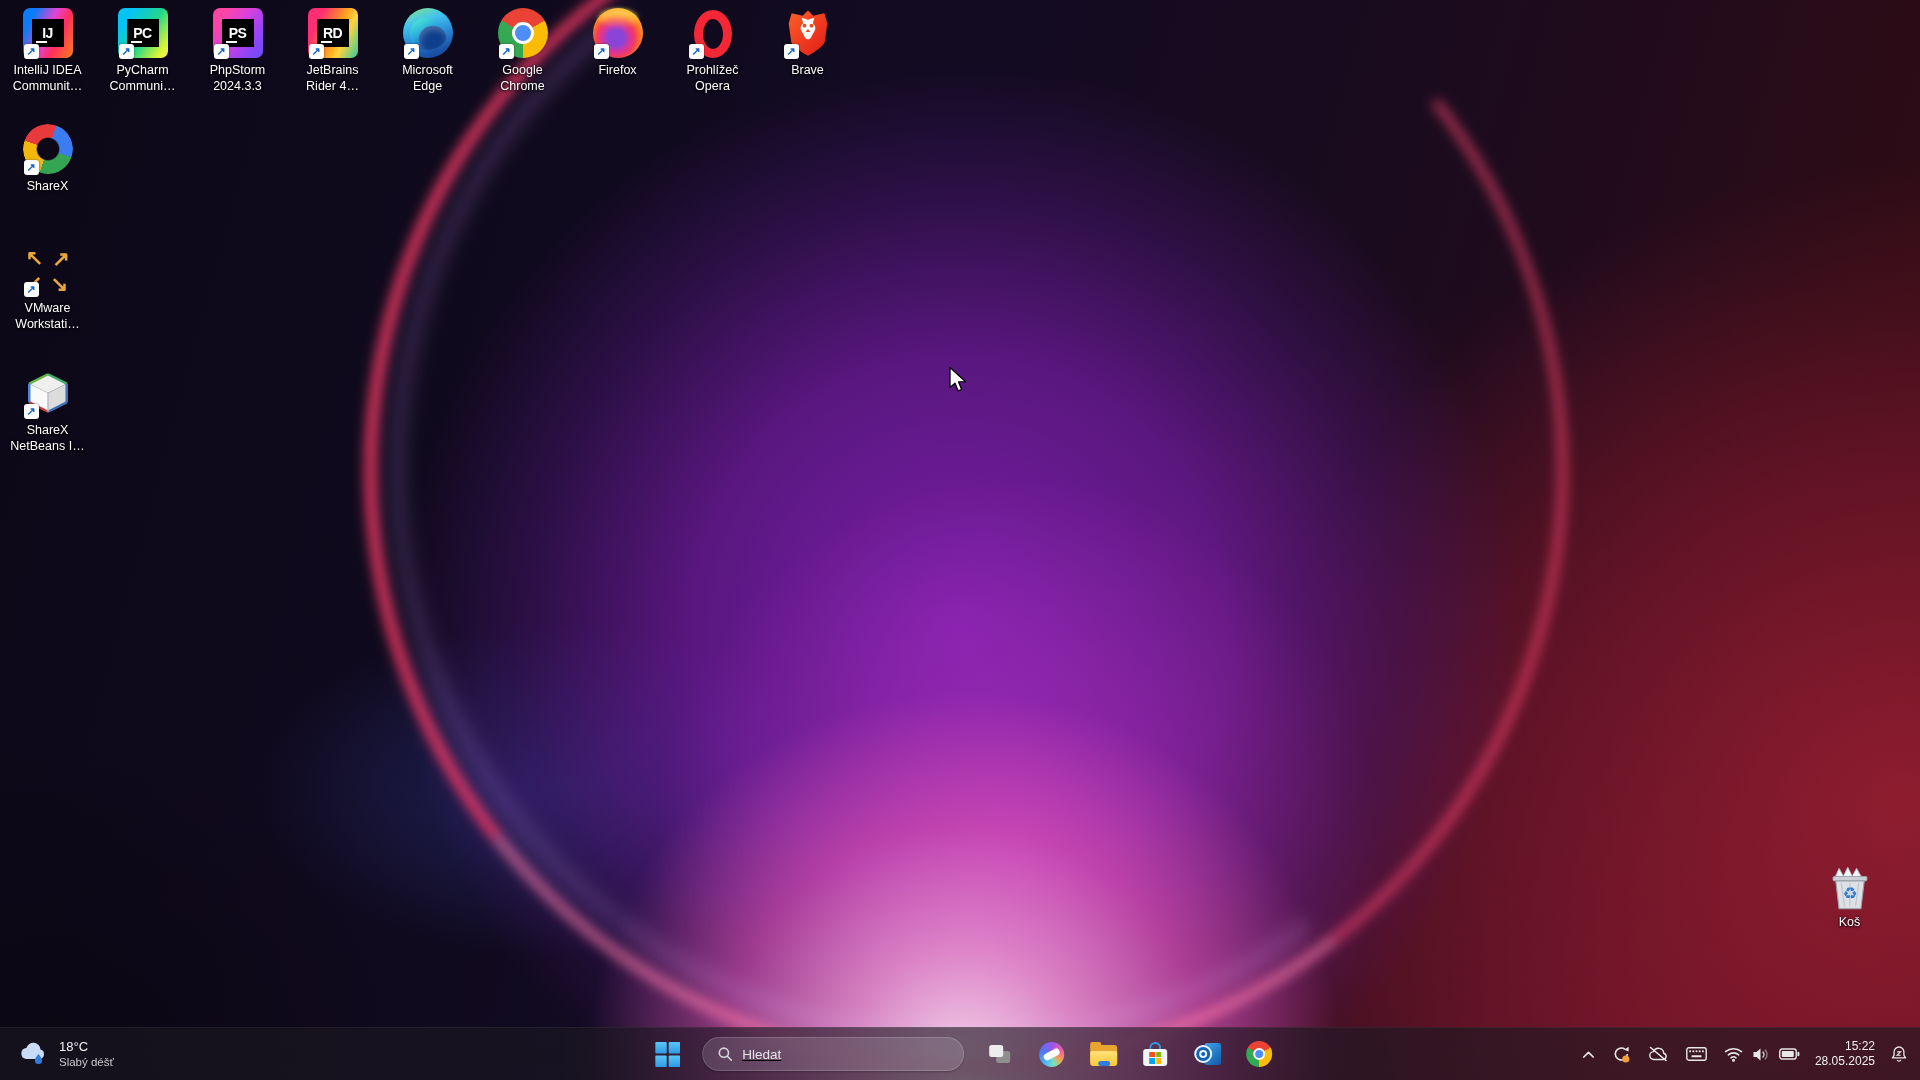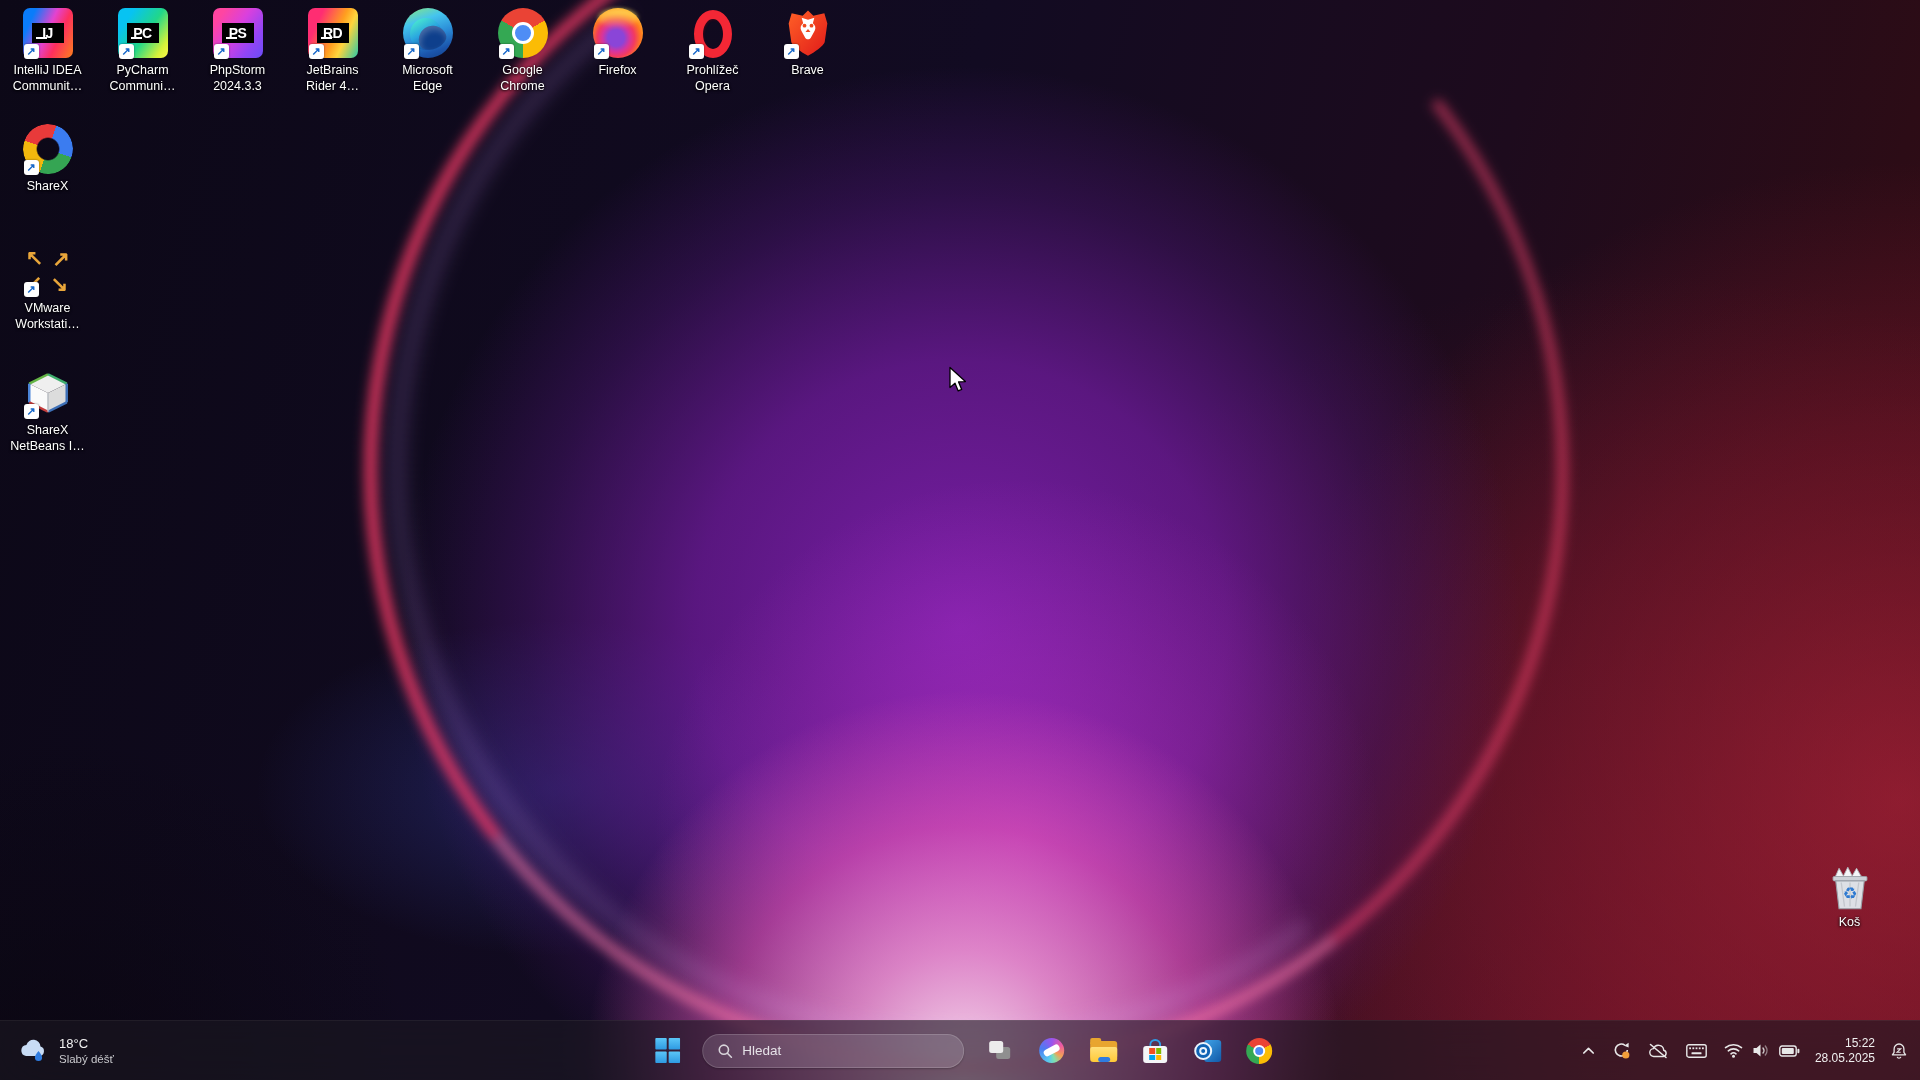--- a/index.html
+++ b/index.html
@@ -25,21 +25,21 @@
 
   
   .dicons { position:absolute; inset:0; z-index:2; }
   .dicon { position:absolute; width:95px; display:flex; flex-direction:column; align-items:center; cursor:default; }
   .art { position:relative; width:54px; height:54px; display:flex; align-items:center; justify-content:center; margin-bottom:2px; }
   .dlabel { text-align:center; font-size:12.5px; line-height:16px; color:#fff; text-shadow:0 1px 3px rgba(0,0,0,0.95), 0 0 2px rgba(0,0,0,0.8); }
   .sc { position:absolute; left:3px; bottom:1px; width:15px; height:15px; background:#fff; border-radius:3px; display:flex; align-items:center; justify-content:center; box-shadow:0 0 2px rgba(0,0,0,0.55); }
   .sc i { font-style:normal; font-weight:700; font-size:11px; line-height:1; color:#1667c9; }
 
   .jb { width:50px; height:50px; border-radius:7px; display:flex; align-items:center; justify-content:center; }
-  .jb .inner { width:32px; height:20px; background:#000; position:relative; display:flex; align-items:center; justify-content:center; }
+  .jb .inner { width:32px; height:28px; background:#000; position:relative; display:flex; align-items:center; justify-content:center; }
   .jb .inner::after { content:""; position:absolute; left:4px; bottom:4px; width:11px; height:2.5px; background:#fff; }
   .jbl { color:#fff; font-weight:700; font-size:14px; letter-spacing:-0.5px; }
   .art-ij { background:linear-gradient(115deg,#0a7cfa 18%,#e343d0 48%,#fe2f5d 68%,#fc801d 100%); }
   .art-pc { background:linear-gradient(125deg,#07c3f2 20%,#21d789 55%,#d7f23a 85%,#fcf84a 100%); }
   .art-ps { background:linear-gradient(125deg,#ff45a1 15%,#da40dd 45%,#9345f5 75%,#6a4df8 100%); }
   .art-rd { background:linear-gradient(115deg,#ff2d72 22%,#ff9f1f 55%,#ffd53d 70%,#2bc9a6 100%);align-items:center; }
 
   .art-edge { position:relative; width:50px; height:50px; border-radius:50%; overflow:hidden;
     background:linear-gradient(160deg,#8ce87a 0%,#45c5ee 28%,#2b8dd8 55%,#1b55ac 80%,#123f86 100%); }
   .art-edge::before { content:""; position:absolute; left:14%; top:20%; width:64%; height:64%; border-radius:50%;
@@ -65,28 +65,28 @@
   .art-sharex { width:50px; height:50px; border-radius:50%; transform:rotate(20deg);
     background:conic-gradient(from 0deg, #3b7cf0 0 90deg, #35a553 90deg 180deg, #f2b80d 180deg 270deg, #e83a3a 270deg 360deg);
     -webkit-mask:radial-gradient(circle at 50% 50%, transparent 0 10.5px, #000 12px);
             mask:radial-gradient(circle at 50% 50%, transparent 0 10.5px, #000 12px); }
 
   .art-vm { width:54px; height:52px; display:grid; grid-template-columns:1fr 1fr; grid-template-rows:1fr 1fr; place-items:center; }
   .art-vm span { font-size:21px; font-weight:700; line-height:1; color:#e9a63a; }
   .rNW { transform:rotate(-90deg); } .rSE { transform:rotate(90deg); } .rSW { transform:rotate(180deg); }
 
   
-  .taskbar { position:absolute; left:0; right:0; bottom:0; height:60px; z-index:5;
+  .taskbar { position:absolute; left:0; right:0; bottom:0; height:53px; z-index:5;
     background:rgba(28,24,34,0.62); backdrop-filter:blur(28px); -webkit-backdrop-filter:blur(28px);
     border-top:1px solid rgba(255,255,255,0.05); }
   .weather { position:absolute; left:8px; top:0; bottom:0; display:flex; align-items:center; gap:9px; padding:0 10px; border-radius:6px; background:transparent; border:none; cursor:default; }
   .wtxt { display:flex; flex-direction:column; align-items:flex-start; }
   .wtemp { font-size:13px; color:#f2f2f2; line-height:16px; }
   .wcond { font-size:11.5px; color:#c9c9cd; line-height:14px; }
-  .tb-center { position:absolute; left:50%; top:0; bottom:0; transform:translateX(-49.5%); display:flex; align-items:center; gap:6px; }
+  .tb-center { position:absolute; left:50%; top:0; bottom:0; transform:translateX(-49.5%); display:flex; align-items:center; gap:6px;text-decoration:underline; }
   .tbtn { width:46px; height:44px; display:grid; place-items:center; background:transparent; border:none; border-radius:6px; cursor:default; }
   .search { height:34px; width:262px; margin:0 6px; border-radius:17px; display:flex; align-items:center; gap:9px; padding:0 14px;
     background:rgba(250,245,255,0.14); border:1px solid rgba(255,255,255,0.16); box-shadow:0 1px 2px rgba(0,0,0,0.25); }
   .search span { font-size:13.5px; color:#e6e2e8; }
   .tray { position:absolute; right:10px; top:0; bottom:0; display:flex; align-items:center; gap:13px; }
   .trbtn { background:transparent; border:none; display:grid; place-items:center; border-radius:5px; padding:4px 2px; cursor:default; }
   .qs { display:flex; align-items:center; gap:9px; }
   .clock { text-align:right; font-size:12px; color:#f0f0f0; line-height:15px; background:transparent; border:none; font-family:"Liberation Sans",sans-serif; cursor:default; }
 
   

